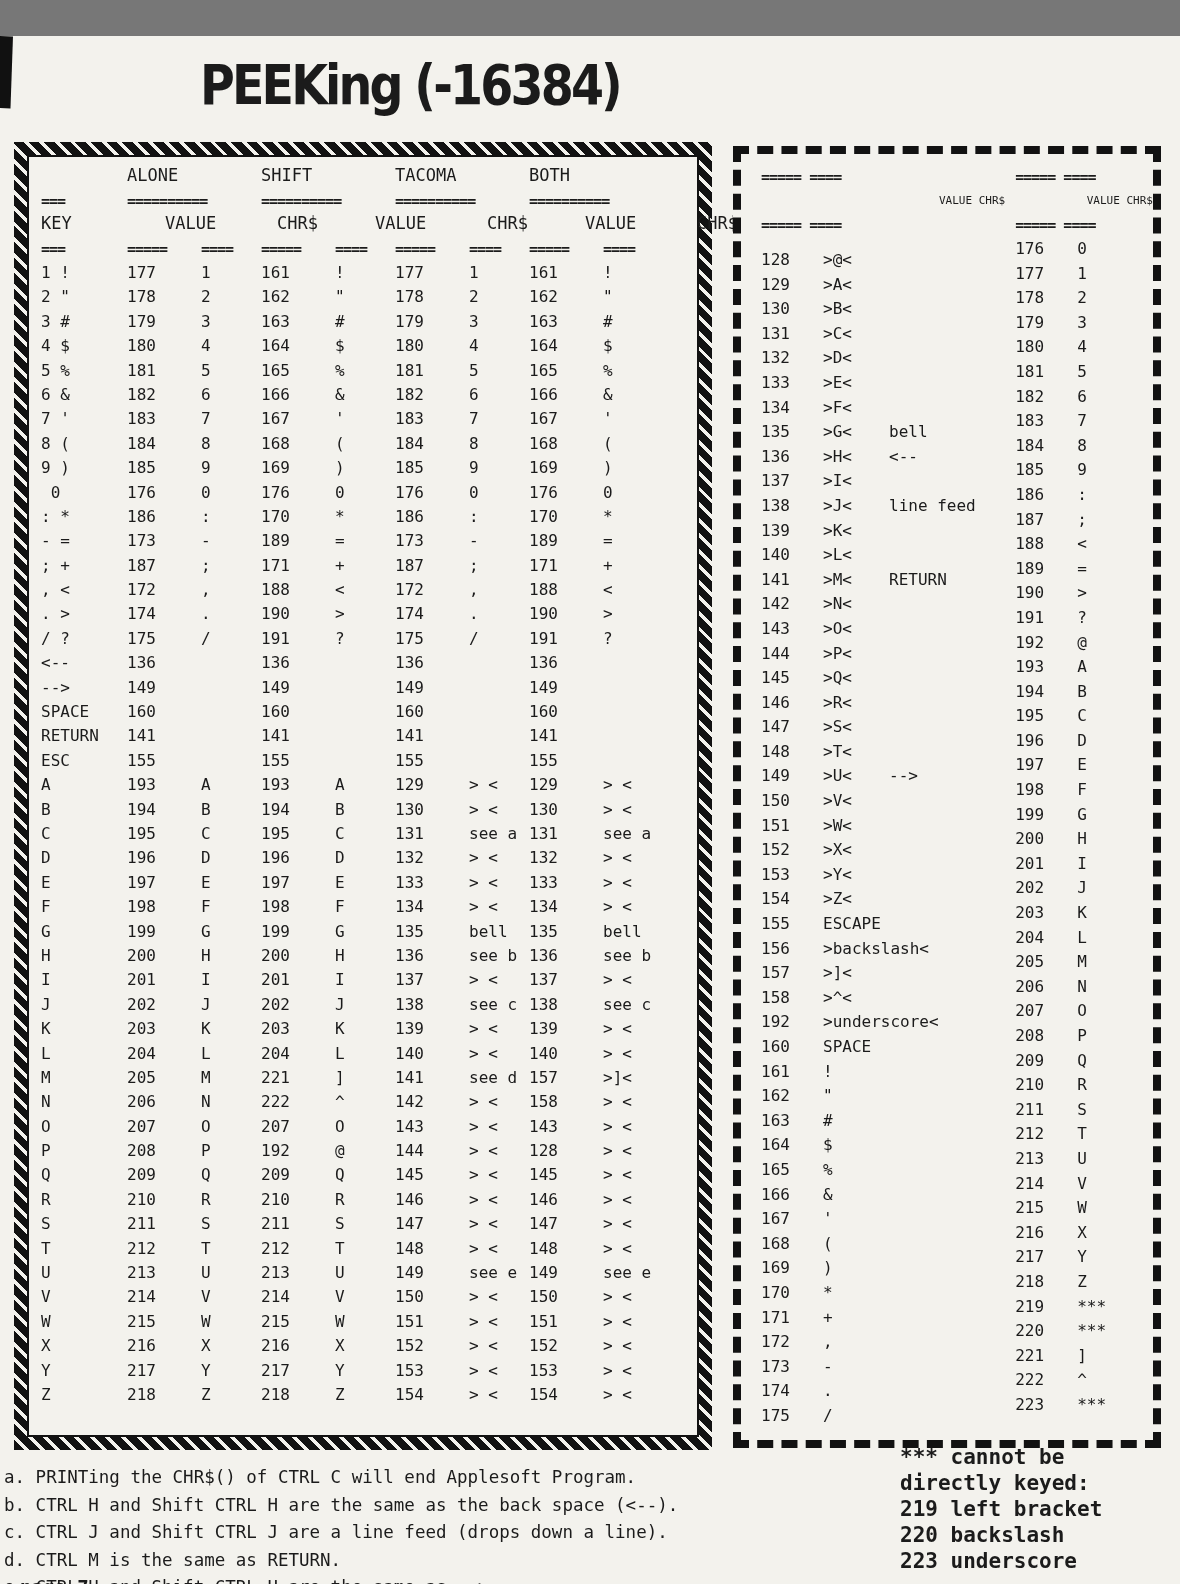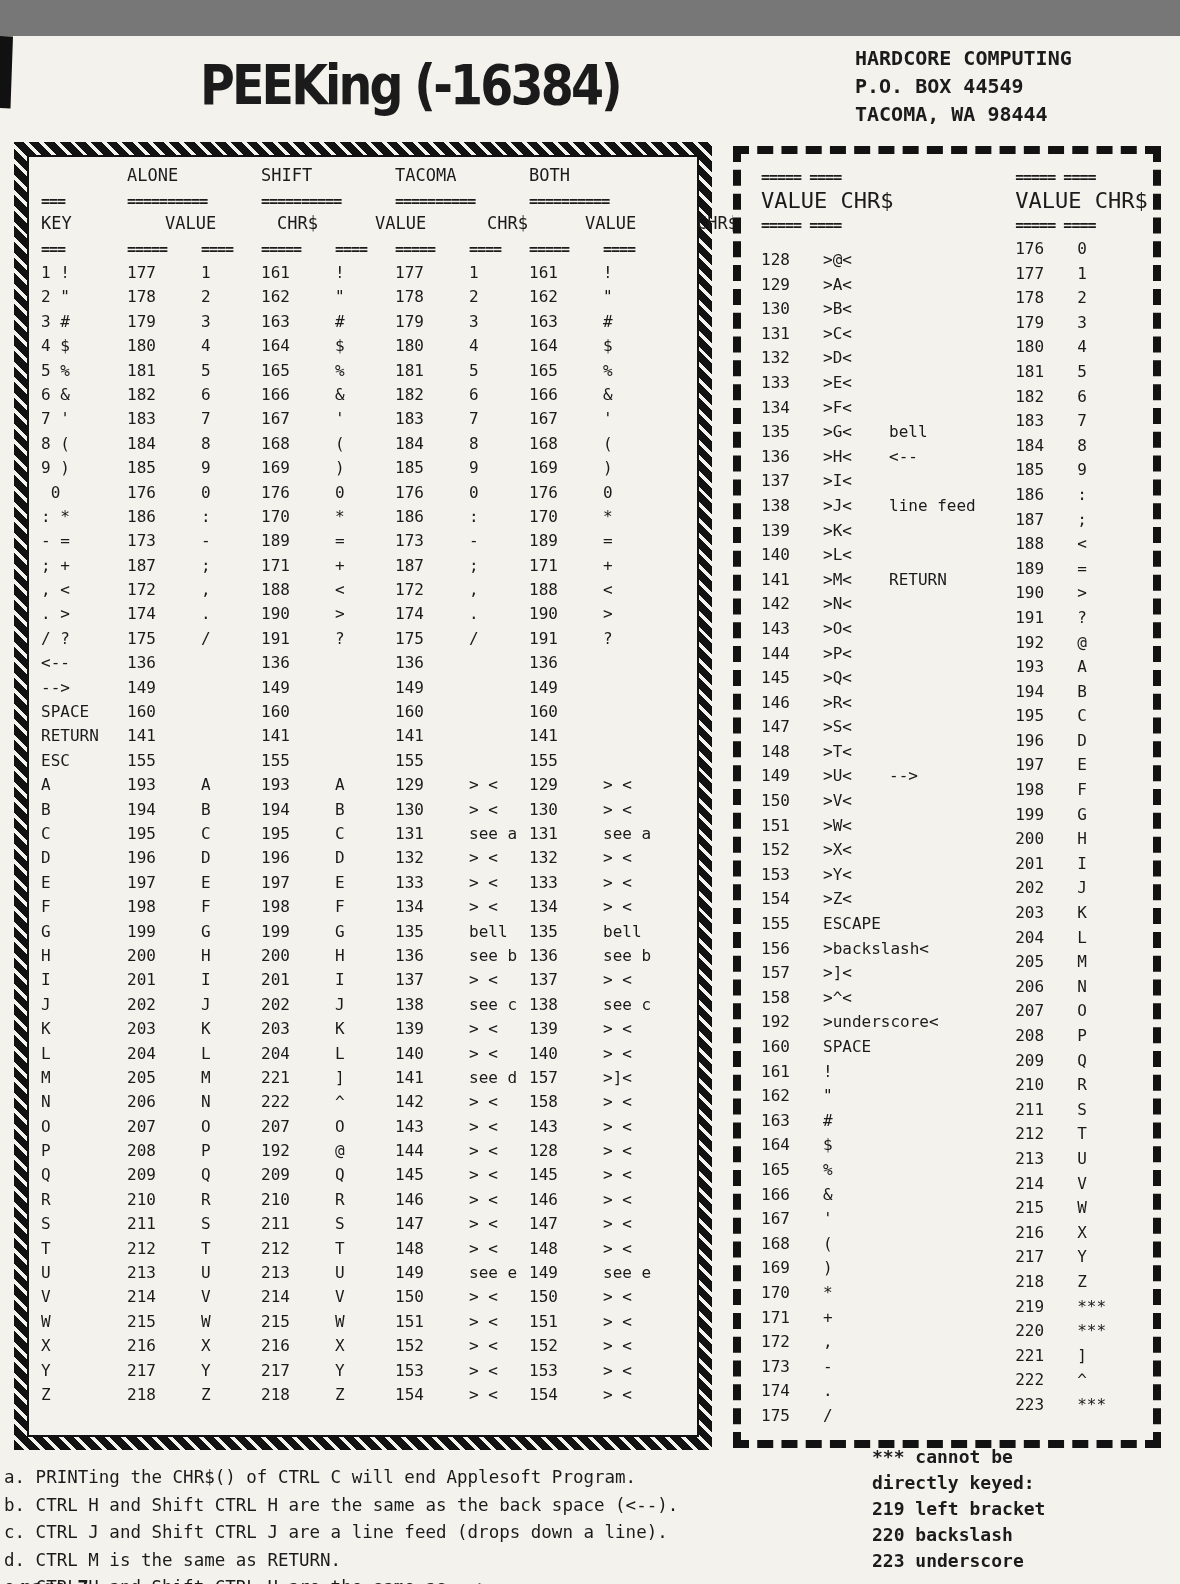--- a/index.html
+++ b/index.html
@@ -28,47 +28,44 @@
   .khead-cols{height:27px;font-size:17px;gap:38px;}
   .krow{height:24.4px;font-size:16px;}
   .key-rows{margin-top:2px;}
   
   .chr-table{position:absolute;left:733px;top:110px;width:428px;height:1302px;
         border:8px dashed #121212;box-sizing:border-box;background:#f3f2ed;
         padding:12px 0 0 20px;display:flex;}
   .pair{display:flex;flex-direction:column;}
   .pair-left{width:248px;}
   .pair-right{width:140px;margin-left:10px;}
-  .phead{font-size:22px;line-height:26px;white-space:pre;}
+  .phead{font-size:11px;line-height:26px;white-space:pre;text-align:right;}
   .prule{font-size:15px;font-weight:bold;letter-spacing:-1px;line-height:22px;white-space:pre;}
   .prow{display:flex;height:24.6px;font-size:16px;white-space:pre;}
   .prow .pv{width:62px;}
   .prow .pc{min-width:58px;}
   .prow .pn{margin-left:8px;}
   .pair-left .rows{margin-top:14px;}
   .pair-right .rows{margin-top:3px;}
   
   .footnotes{position:absolute;left:4px;top:1428px;font-size:17.5px;line-height:27.5px;
         white-space:pre;}
   .page-number{position:absolute;left:20px;top:1540px;font-size:19px;font-weight:bold;}
-  .legend{position:absolute;left:872px;top:1408px;font-size:18px;font-weight:bold;
+  .legend{position:absolute;left:900px;top:1408px;font-size:21px;font-weight:bold;
         line-height:26px;white-space:pre;}
 </style>
 </head>
 <body>
 
 <div class="page">
 
   <div class="artifact-topleft"></div>
 
   <div class="title">PEEKing (-16384)</div>
 
-  <div class="publisher"><span>HARDCORE COMPUTING</span>
-<span>P.O. BOX 44549</span>
-<span>TACOMA, WA 98444</span></div>
 
   <div class="key-table">
     <div class="key-inner">
 
       <div class="kgrid khead-groups">
         <span></span>
         <span class="grp">ALONE</span>
         <span class="grp">SHIFT</span>
         <span class="grp">TACOMA</span>
         <span class="grp">BOTH</span>

